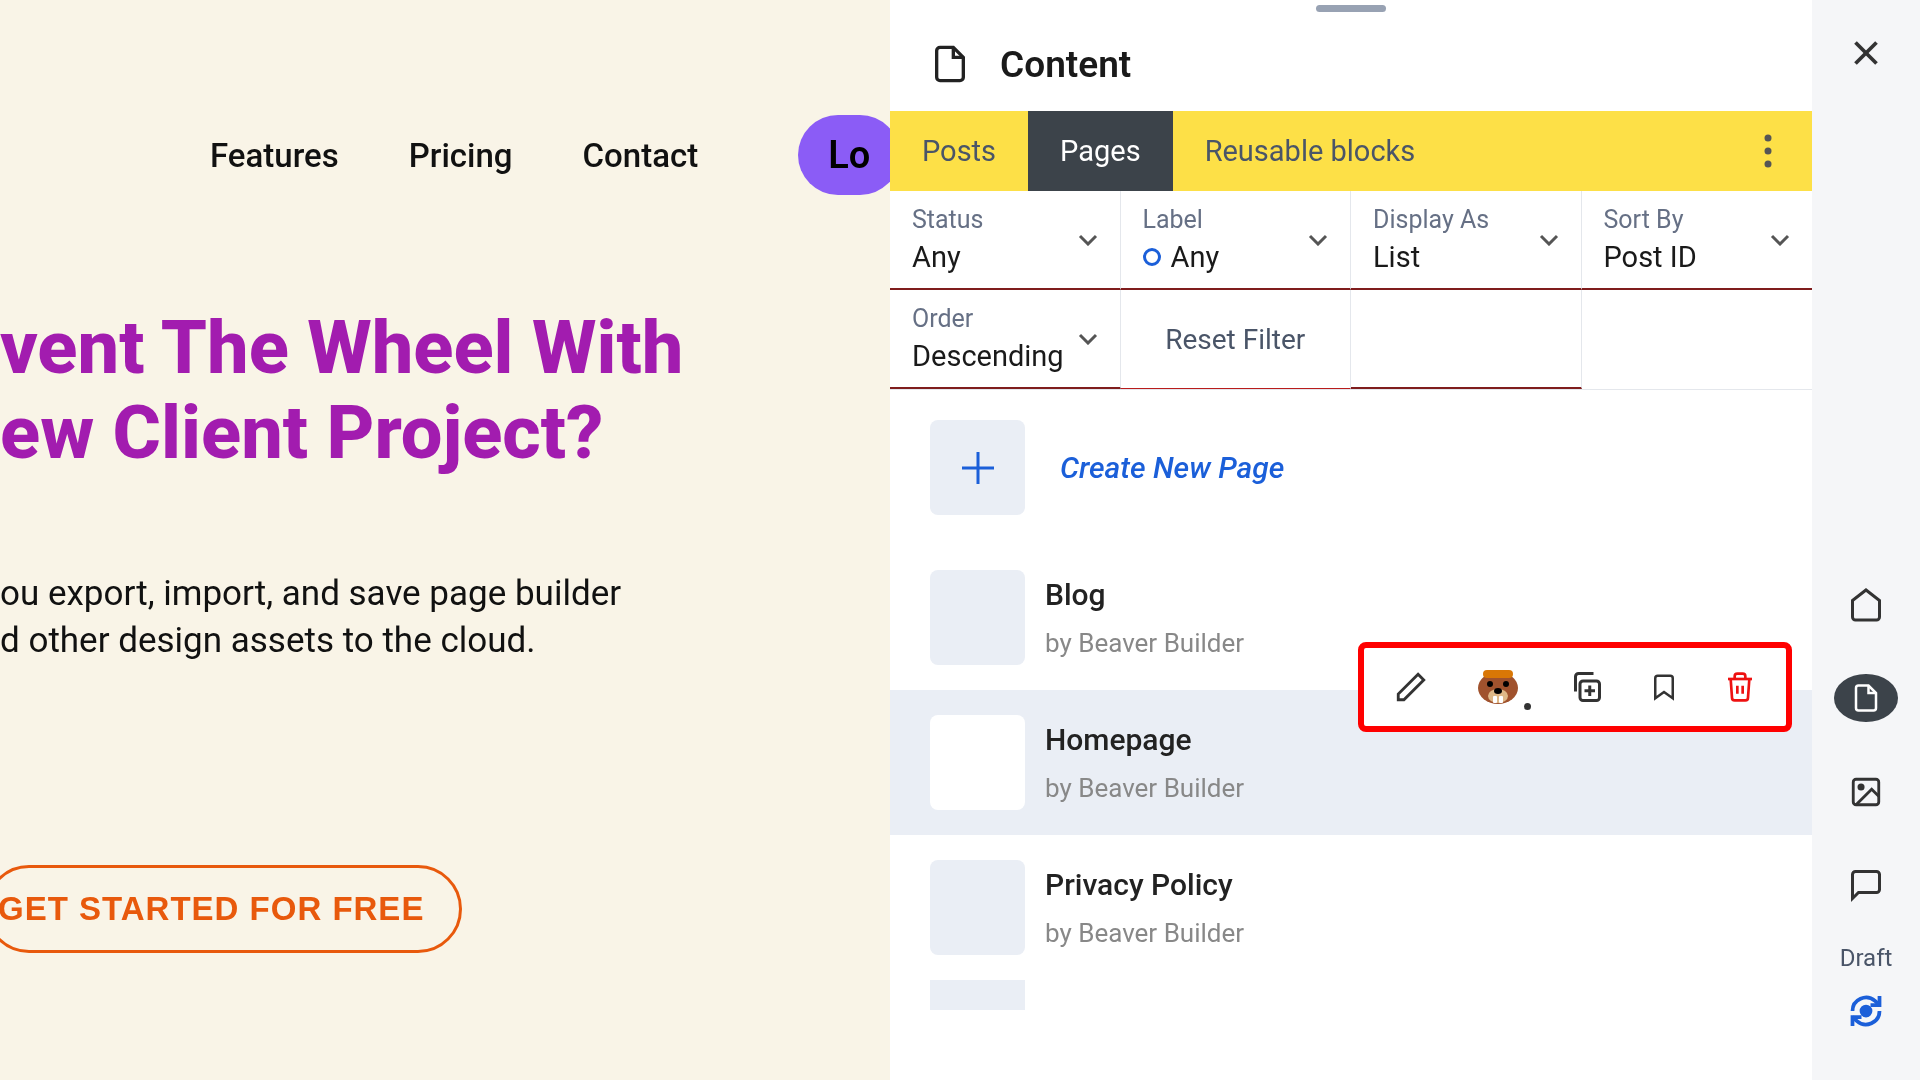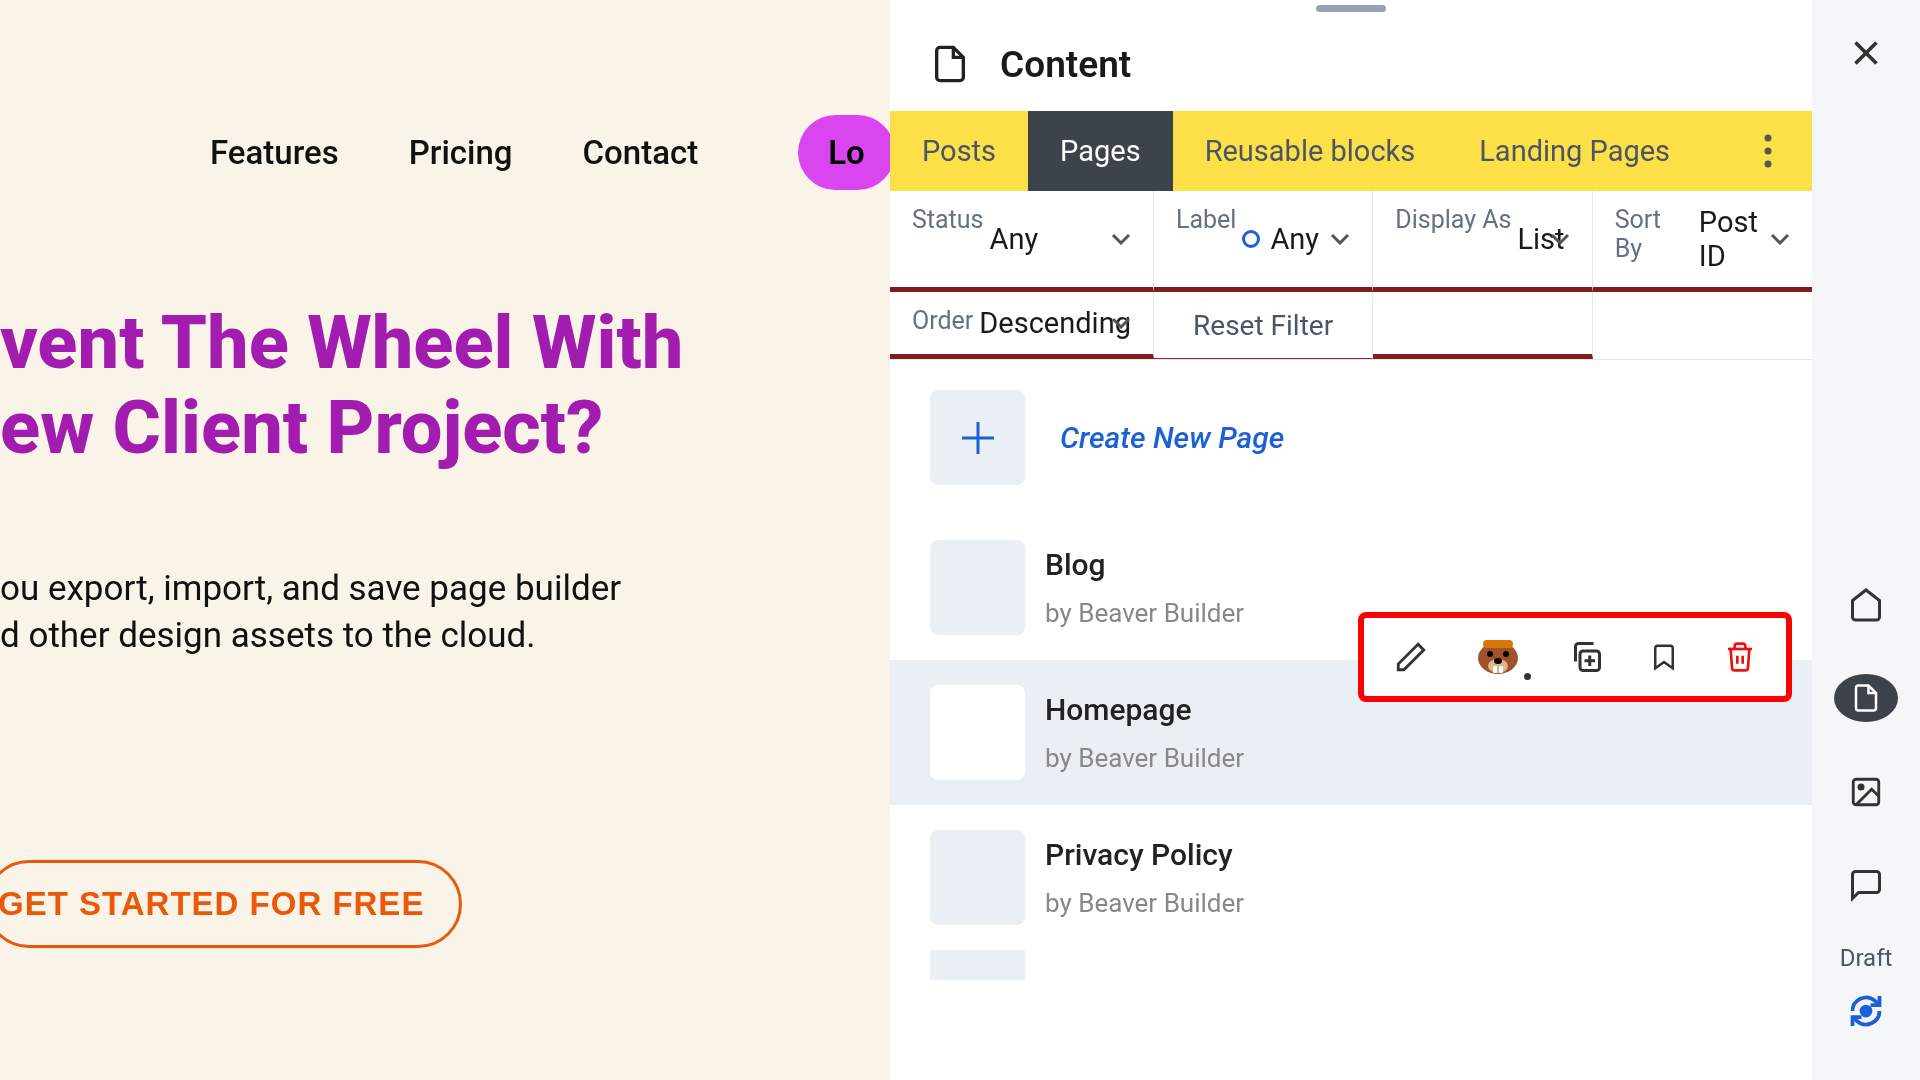--- a/index.html
+++ b/index.html
@@ -27,24 +27,24 @@
   align-items: center;
   margin-top: 115px;
   margin-left: 210px;
 }
 .bg-nav-item {
   font-size: 33px;
   color: #111;
   font-weight: 500;
 }
 .bg-nav-login {
-  background: #d946ef;
+  background: #8b5cf6;
   padding: 18px 30px;
   border-radius: 40px;
-  font-size: 33px;
+  font-size: 38px;
   font-weight: 600;
   margin-left: 30px;
 }
 .bg-headline {
   margin-top: 110px;
   font-size: 74px;
   font-weight: 800;
   line-height: 1.15;
   color: #a21caf;
   padding-left: 0;
@@ -119,25 +119,25 @@
   padding: 0 40px;
   cursor: pointer;
 }
 .filters {
   display: grid;
   grid-template-columns: repeat(4, 1fr);
   border-bottom: 1px solid #e4e7ec;
 }
 .filter {
   border-right: 1px solid #e4e7ec;
-  border-bottom: 5px solid #7f1d1d;
+  border-bottom: 2px solid #7f1d1d;
   padding: 14px 22px;
   position: relative;
   display: flex;
-  flex-direction: row;
+  flex-direction: column;
   gap: 6px;
 }
 .filter:nth-child(4n) { border-right: none; }
 .filter-label {
   font-size: 25px;
   color: #667085;
 }
 .filter-value {
   font-size: 29px;
   color: #1a1a1a;
@@ -302,21 +302,20 @@
           <polyline points="14 2 14 8 20 8"></polyline>
         </svg>
     </span>
     <span class="title">Content</span>
   </div>
 
   <div class="tabs">
     <div class="tab">Posts</div>
     <div class="tab active">Pages</div>
     <div class="tab">Reusable blocks</div>
-    <div class="tab">Landing Pages</div>
     <div class="tab-more">
       <svg width="8" height="34" viewBox="0 0 8 34">
           <circle cx="4" cy="4" r="3.5" fill="#555"></circle>
           <circle cx="4" cy="17" r="3.5" fill="#555"></circle>
           <circle cx="4" cy="30" r="3.5" fill="#555"></circle>
         </svg>
     </div>
   </div>
 
   <div class="filters">

